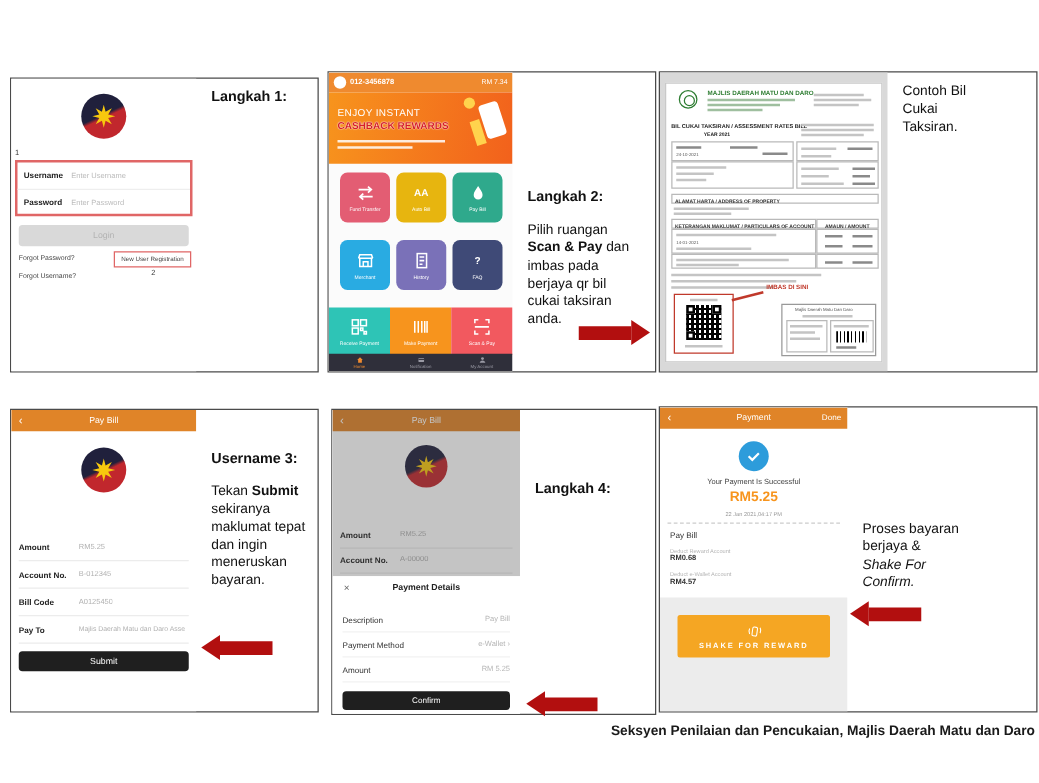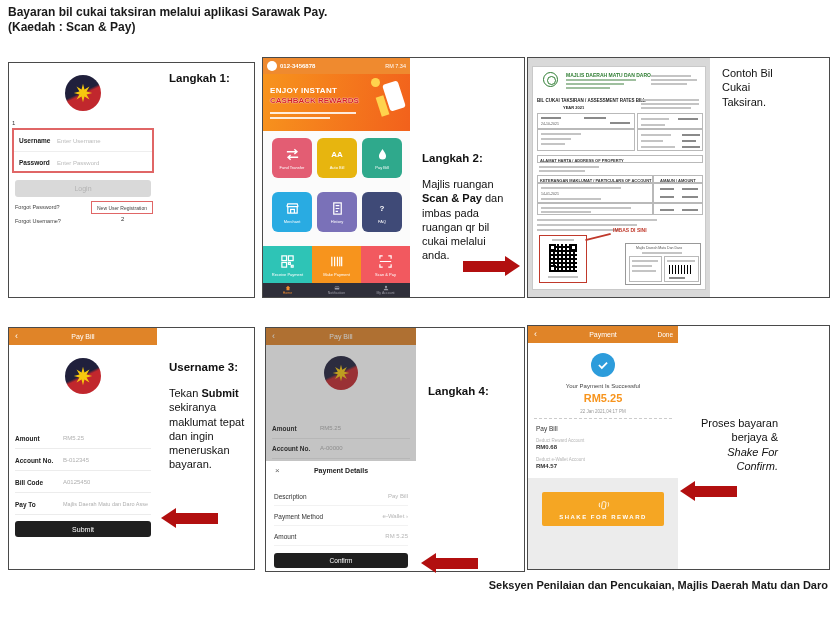--- a/index.html
+++ b/index.html
@@ -43,21 +43,21 @@
   .linklet{position:absolute;font-size:5.5px;color:#444;}
   .newuser{position:absolute;left:82px;top:138px;width:62px;height:13px;border:1.5px solid #e06666;font-size:5px;color:#444;display:flex;align-items:center;justify-content:center;box-sizing:border-box;background:#fff;}
 
   
   #phone2{width:147px;background:#fbfbfb;}
   .p2top{position:absolute;left:0;top:0;right:0;height:16px;background:#EF8A2F;display:flex;align-items:center;color:#fff;}
   .p2top .av{width:10px;height:10px;border-radius:50%;background:#fff;margin:0 3px 0 4px;}
   .p2top .num{font-size:6px;font-weight:bold;}
   .p2top .bal{margin-left:auto;margin-right:4px;font-size:5.5px;}
   .banner{position:absolute;left:0;top:16px;right:0;height:57px;background:linear-gradient(100deg,#F7941D,#F2611C);overflow:hidden;}
-  .banner .l1{position:absolute;left:7px;top:12px;font-size:8px;font-weight:bold;color:#fff;letter-spacing:.3px;}
+  .banner .l1{position:absolute;left:7px;top:12px;font-size:8px;font-weight:normal;color:#fff;letter-spacing:.3px;}
   .banner .l2{position:absolute;left:7px;top:22px;font-size:8px;font-weight:bold;color:#D61F26;text-shadow:0 0 1px #fff,0 0 1px #fff;}
   .banner .sub1,.banner .sub2{position:absolute;height:2px;background:rgba(255,255,255,.85);}
   .banner .sub1{left:7px;top:38px;width:86px;}
   .banner .sub2{left:7px;top:43px;width:60px;}
   .banner .ph-g{position:absolute;right:8px;top:8px;width:16px;height:28px;background:#fff;border-radius:3px;transform:rotate(-18deg);box-shadow:-14px 6px 0 -4px #ffd34d;}
   .banner .coin{position:absolute;right:30px;top:4px;width:9px;height:9px;border-radius:50%;background:#ffd34d;}
   .tile{position:absolute;width:40px;height:40px;border-radius:6px;display:flex;flex-direction:column;align-items:center;justify-content:center;color:#fff;}
   .tile .tlabel{font-size:4px;margin-top:3px;white-space:nowrap;}
   .btile{position:absolute;height:38px;top:188px;display:flex;flex-direction:column;align-items:center;justify-content:center;color:#fff;}
   .btile .tlabel{font-size:4px;margin-top:3px;white-space:nowrap;}
@@ -117,24 +117,20 @@
   .rlab{position:absolute;left:8px;font-size:4.5px;color:#b5b5b5;}
   .rval{position:absolute;left:8px;font-size:6px;font-weight:bold;color:#333;}
   .grayzone{position:absolute;left:0;right:0;top:152px;bottom:0;background:#ECECEC;}
   .shake-btn{position:absolute;left:14px;top:14px;width:122px;height:34px;background:#F5A623;border-radius:2px;display:flex;flex-direction:column;align-items:center;justify-content:center;color:#fff;}
   .shake-btn .sl{font-size:6px;font-weight:bold;letter-spacing:1.5px;margin-top:2px;white-space:nowrap;}
 </style>
 </head>
 <body>
 
 <div class="page">
-  <div class="doc-title">
-    <div>Bayaran bil cukai taksiran melalui aplikasi Sarawak Pay.</div>
-    <div>(Kaedah : Scan &amp; Pay)</div>
-  </div>
 
   <div class="panel" id="panel1">
     <div class="phone" id="phone1">
       <div class="logo" style="left:56px;top:12px;width:36px;height:36px;">
         <svg width="22" height="22" viewBox="0 0 24 24">
             <polygon fill="#f7c80e" points="12,2 13.61,8.12 19.07,4.93 15.88,10.39 22,12 15.88,13.61 19.07,19.07 13.61,15.88 12,22 10.39,15.88 4.93,19.07 8.12,13.61 2,12 8.12,10.39 4.93,4.93 10.39,8.12"></polygon>
           </svg>
       </div>
       <div class="marker" style="left:3px;top:57px;">1</div>
       <div class="redbox" style="left:3px;top:65px;width:142px;height:45px;">
@@ -264,21 +260,21 @@
                 <circle cx="8" cy="5" r="3"></circle>
                 <path d="M2 14c0-3 3-5 6-5s6 2 6 5z"></path>
               </g>
             </svg>
           <span class="nlabel">My Account</span>
         </div>
       </div>
     </div>
     <div class="step-col" style="padding-top:93px;">
       <div class="step-title">Langkah 2:</div>
-      <p><span>Majlis ruangan </span><b>Scan &amp; Pay</b><span> dan imbas pada ruangan qr bil cukai melalui anda.</span></p>
+      <p><span>Pilih ruangan </span><b>Scan &amp; Pay</b><span> dan imbas pada berjaya qr bil cukai taksiran anda.</span></p>
       <div class="arrow" style="right:4px;top:198px;">
           <div class="shaft"></div>
           <div class="head-r"></div>
         </div>
     </div>
   </div>
 
   <div class="panel" id="panel3">
     <div class="phone" id="phone3">
       <div class="bill">
@@ -502,21 +498,21 @@
           <svg width="13" height="13" viewBox="0 0 24 24">
               <g fill="none" stroke="#fff" stroke-width="1.6">
                 <rect x="9" y="5" width="7" height="13" rx="2" transform="rotate(8 12 12)"></rect>
                 <path d="M5 7c-1.2 2.4-1.2 5.6 0 8M20.5 6c1.2 2.4 1.2 5.6 0 8"></path>
               </g>
             </svg>
           <span class="sl">SHAKE FOR REWARD</span>
         </div>
       </div>
     </div>
-    <div class="step-col" style="padding-top:90px;text-align:right;">
+    <div class="step-col" style="padding-top:90px;">
       <p><span>Proses bayaran berjaya &amp;</span><span class="it">Shake For Confirm.</span></p>
     </div>
     <div class="arrow" style="left:152px;top:155px;">
         <div class="head-l"></div>
         <div class="shaft"></div>
       </div>
   </div>
 
   <div class="page-footer">Seksyen Penilaian dan Pencukaian, Majlis Daerah Matu dan Daro</div>
 </div>

